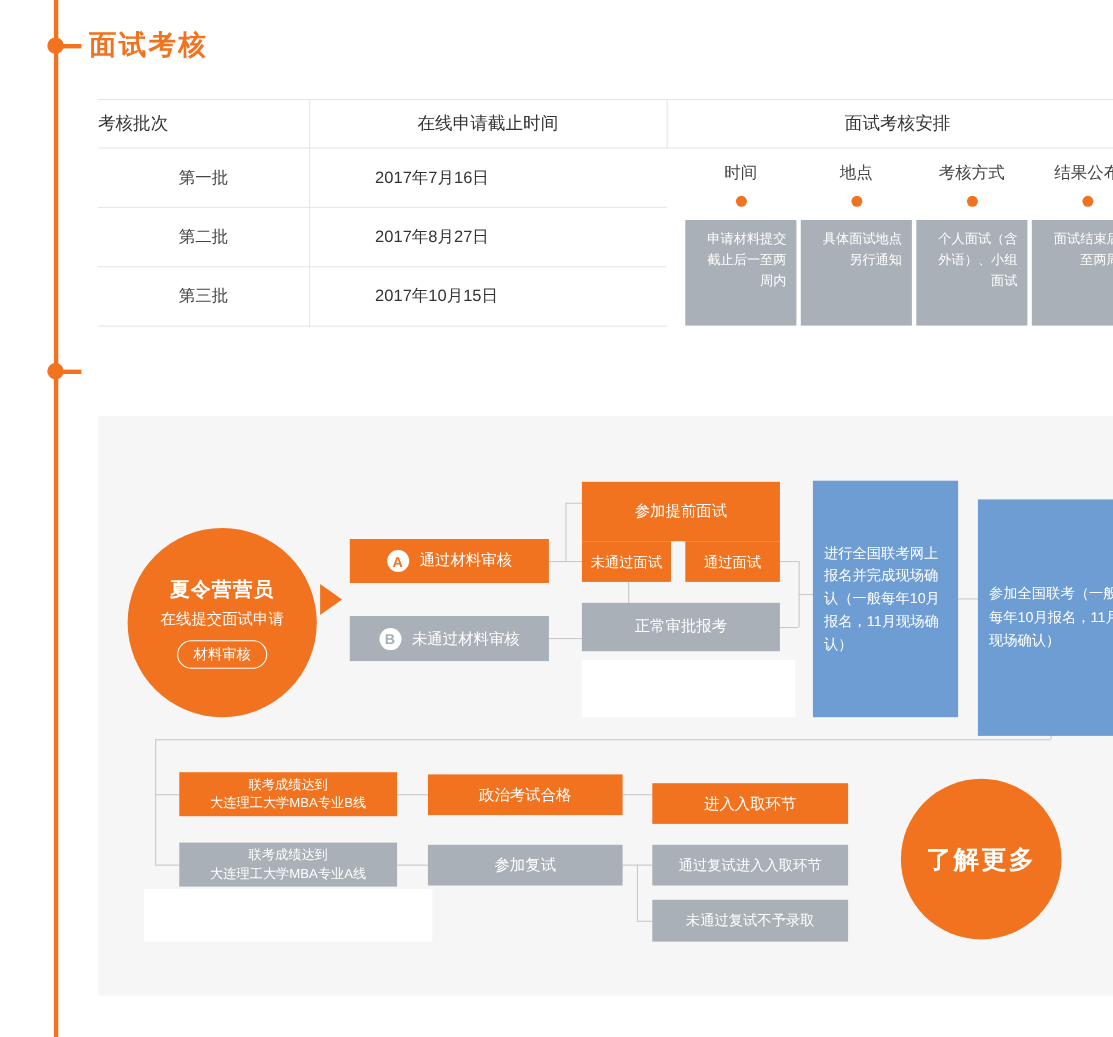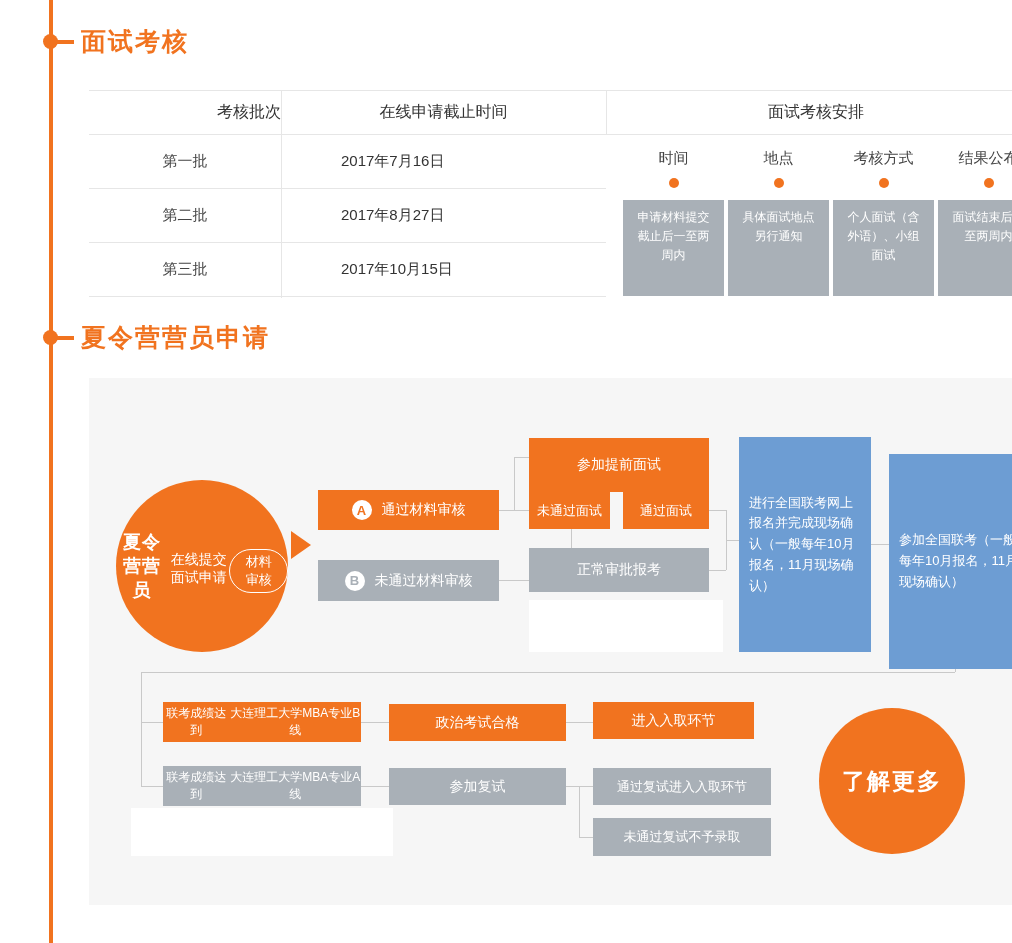--- a/index.html
+++ b/index.html
@@ -9,54 +9,54 @@
 
   
   .rail { position:absolute; left:8px; top:0; width:4px; height:100%; background:var(--orange,#f1731f); }
   .rail-dot { position:absolute; left:2px; width:15px; height:15px; border-radius:50%; background:var(--orange,#f1731f); }
   .rail-stub { position:absolute; left:12px; width:21px; height:4px; background:var(--orange,#f1731f); }
   .sec-title { position:absolute; left:40px; font-size:25px; font-weight:bold; color:var(--orange,#f1731f); letter-spacing:2px; line-height:28px; }
 
   
   .itable { position:absolute; left:48px; top:90px; width:937px; height:210px; }
   .thead { display:flex; height:45px; align-items:center; border-top:1px solid var(--border,#e6e6e6); border-bottom:1px solid var(--border,#e6e6e6); font-size:16px; color:#333; }
-  .th1 { width:192px; text-align:right;font-family:Liberation Serif, serif; }
+  .th1 { width:192px; text-align:left;font-family:Liberation Serif, serif; }
   .th2 { width:325px; text-align:center; }
   .th3 { flex:1; text-align:center; }
   .vline { position:absolute; width:1px; background:var(--border,#e6e6e6); top:0; }
   .trows { position:absolute; left:0; top:45px; width:517px; }
   .trow { display:flex; align-items:center; height:54px; border-bottom:1px solid var(--border,#e6e6e6); font-size:15px; color:#444; }
   .td-name { width:192px; text-align:center; }
   .td-date { padding-left:60px; color:#333; }
   .arr { position:absolute; left:534px; top:58px; display:flex; gap:4px; }
   .arr-col { width:101px; display:flex; flex-direction:column; align-items:center; }
   .arr-label { font-size:15px; color:#444; height:20px; line-height:20px; }
   .arr-dot { width:10px; height:10px; border-radius:50%; background:var(--orange,#f1731f); margin-top:10px; }
-  .arr-box { margin-top:12px; width:101px; height:96px; background:var(--gray,#a9b0b7); color:#fff; font-size:12px; line-height:1.6; padding:8px 9px; text-align:center; }
+  .arr-box { margin-top:12px; width:101px; height:96px; background:var(--gray,#a9b0b7); color:#fff; font-size:12px; line-height:1.6; padding:8px 9px; text-align:right; }
 
   
   .panel { position:absolute; left:48px; top:378px; width:937px; height:527px; background:var(--panel,#f6f6f6); }
   .ln { position:absolute; background:var(--line,#c9c9c9); }
   .patch { position:absolute; background:#fff; }
   .n { position:absolute; display:flex; align-items:center; justify-content:center; color:#fff; text-align:center; }
   .orange { background:var(--orange,#f1731f); }
   .grayb { background:var(--gray,#a9b0b7); }
   .blueb { background:var(--blue,#6d9dd3); }
-  .start-circle { left:27px; top:102px; width:172px; height:172px; border-radius:50%; flex-direction:row; }
+  .start-circle { left:27px; top:102px; width:172px; height:172px; border-radius:50%; flex-direction:column; }
   .start-l1 { font-size:18px; font-weight:bold; letter-spacing:1px; }
   .start-l2 { font-size:14px; margin-top:6px; }
   .start-badge { margin-top:10px; border:1px solid #fff; border-radius:999px; padding:3px 14px; font-size:13px; }
   .flow-arrow { position:absolute; left:202px; top:153px; width:0; height:0; border-top:14px solid transparent; border-bottom:14px solid transparent; border-left:20px solid var(--orange,#f1731f); }
   .ab-badge { width:20px; height:20px; border-radius:50%; background:#fff; font-size:13px; font-weight:bold; display:flex; align-items:center; justify-content:center; flex:none; }
   .node-a .ab-badge { color:var(--orange,#f1731f); }
   .node-b .ab-badge { color:var(--gray,#a9b0b7); }
   .node-a, .node-b { gap:10px; font-size:14px; }
   .f14 { font-size:14px; } .f13 { font-size:13px; }
   .bluetext { text-align:left; font-size:13px; line-height:1.6; padding:10px; }
-  .two-line { flex-direction:row; font-size:12px; line-height:1.45; }
+  .two-line { flex-direction:column; font-size:12px; line-height:1.45; }
   .more-circle { left:730px; top:330px; width:146px; height:146px; border-radius:50%; font-size:23px; font-weight:bold; letter-spacing:2px; cursor:pointer; }
 </style>
 </head>
 <body>
 
 <div class="page">
 
   <div class="rail"></div>
   <div class="rail-dot" style="top:34px"></div>
   <div class="rail-stub" style="top:40px"></div>
@@ -106,21 +106,20 @@
         <div class="arr-box">个人面试（含外语）、小组面试</div>
       </div>
       <div class="arr-col">
         <div class="arr-label">结果公布</div>
         <div class="arr-dot"></div>
         <div class="arr-box">面试结束后一至两周内</div>
       </div>
     </div>
   </div>
 
-  <h2 class="sec-title" style="top:323px">夏令营营员申请</h2>
 
   <div class="panel">
 
     <div>
       <i class="ln" style="left:410px;top:132px;width:30px;height:1px"></i>
       <i class="ln" style="left:425px;top:79px;width:1px;height:54px"></i>
       <i class="ln" style="left:425px;top:79px;width:15px;height:1px"></i>
       <i class="ln" style="left:482px;top:151px;width:1px;height:19px"></i>
       <i class="ln" style="left:410px;top:202px;width:30px;height:1px"></i>
       <i class="ln" style="left:620px;top:132px;width:17px;height:1px"></i>
@@ -170,21 +169,21 @@
     </div>
     <div class="n blueb" style="left:800px;top:76px;width:140px;height:215px">
       <div class="bluetext">参加全国联考（一般每年10月报名，11月现场确认）</div>
     </div>
 
     <div class="n orange two-line" style="left:74px;top:324px;width:198px;height:40px">
       <div>联考成绩达到</div>
       <div>大连理工大学MBA专业B线</div>
     </div>
     <div class="n orange f14" style="left:300px;top:326px;width:177px;height:37px">政治考试合格</div>
-    <div class="n orange f14" style="left:504px;top:324px;width:161px;height:37px">进入入取环节</div>
+    <div class="n orange f14" style="left:504px;top:334px;width:178px;height:37px">进入入取环节</div>
 
     <div class="n grayb two-line" style="left:74px;top:388px;width:198px;height:40px">
       <div>联考成绩达到</div>
       <div>大连理工大学MBA专业A线</div>
     </div>
     <div class="n grayb f14" style="left:300px;top:390px;width:177px;height:37px">参加复试</div>
     <div class="n grayb f13" style="left:504px;top:390px;width:178px;height:37px">通过复试进入入取环节</div>
     <div class="n grayb f13" style="left:504px;top:440px;width:178px;height:38px">未通过复试不予录取</div>
 
     <div class="n orange more-circle">了解更多</div>

